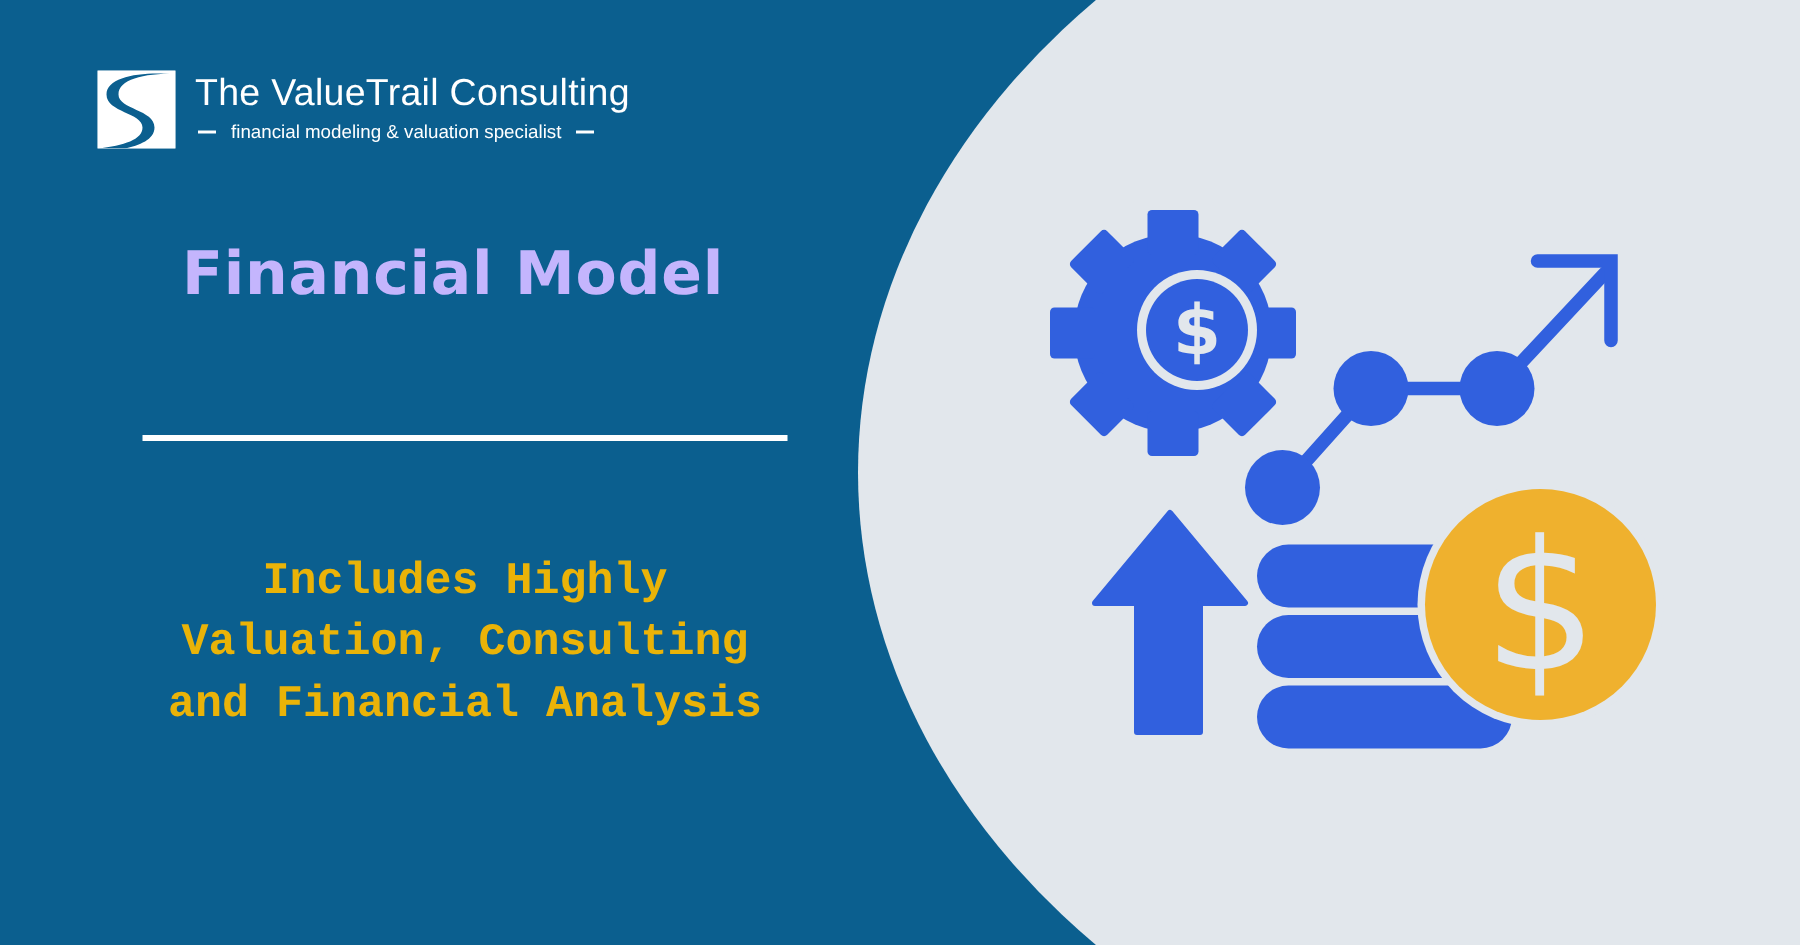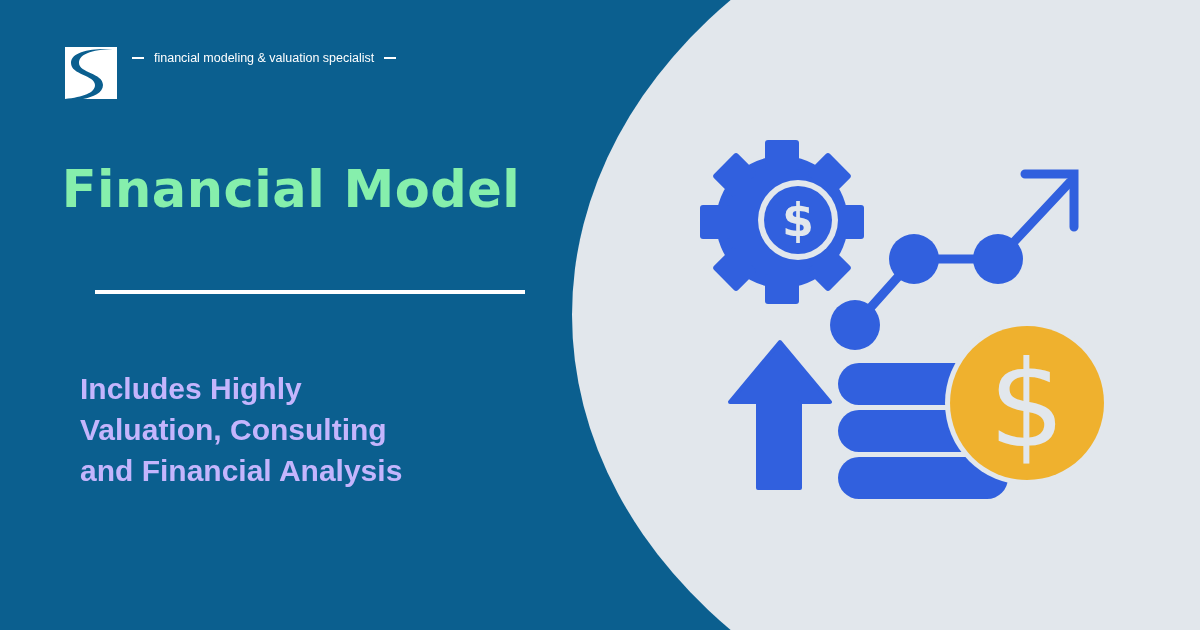--- a/index.html
+++ b/index.html
@@ -4,40 +4,41 @@
 <style>
   html, body { margin:0; padding:0; }
   body { width:1200px; height:630px; overflow:hidden; position:relative; background:#0b5f8f; font-family:"DejaVu Sans", sans-serif; }
   .panel-right { position:absolute; left:572px; top:-150px; width:1200px; height:930px; border-radius:50%; background:#e2e7ec; }
   .logo { position:absolute; left:65px; top:47px; display:flex; align-items:flex-start; }
   .logo-mark { width:52px; height:52px; background:#fff; position:relative; overflow:hidden; }
   .logo-text { margin-left:13px; color:#fff; }
   .logo-title { font-family:"Liberation Sans", sans-serif; font-size:25px; line-height:30px; letter-spacing:0.2px; }
   .logo-sub { font-family:Liberation Sans, sans-serif; font-size:12.5px; margin-top:4px; display:flex; align-items:center; gap:10px; padding-left:2px;}
   .dash { display:inline-block; width:12px; height:2px; background:#fff; }
-  .title { position:absolute; left:1px; width:600px; top:160px; text-align:center; color:#86efac; font-family:"DejaVu Sans", sans-serif; font-weight:bold; font-size:51px; letter-spacing:0.5px; padding-right:0px; box-sizing:border-box; }
+  .title { position:absolute; left:12px; width:600px; top:160px; text-align:center; color:#c4b5fd; font-family:"DejaVu Sans", sans-serif; font-weight:bold; font-size:40px; letter-spacing:0.5px; padding-right:0px; box-sizing:border-box; }
   .title span{display:block; width:600px; text-align:center; margin-left:-10px;}
   .divider { position:absolute; left:95px; top:290px; width:430px; height:4px; background:#fff; }
-  .desc { position:absolute; left:80px; width:460px; top:368px; color:#c4b5fd; font-family:Liberation Sans, sans-serif; font-weight:bold; font-size:30px; line-height:41px; }
+  .desc { position:absolute; left:80px; width:460px; top:368px; text-align:center; color:#eab308; font-family:Liberation Mono, monospace; font-weight:bold; font-size:30px; line-height:41px; }
   .desc div{ white-space:nowrap; }
   .illus { position:absolute; left:700px; top:130px; width:420px; height:380px; }
 </style>
 </head>
 <body>
 
 <div class="panel-right"></div>
 
 <div class="logo">
   <div class="logo-mark">
     <svg width="52" height="52" viewBox="0 0 52 52">
       <rect width="52" height="52" fill="#fff"></rect>
       <path d="M52 2 C30 2 14 6 14 16 C14 26 38 26 38 38 C38 46 28 50 18 52 L0 52 L0 52 C18 50 30 46 30 38 C30 28 6 28 6 16 C6 6 22 2 40 2 Z" fill="#0b5f8f"></path>
     </svg>
   </div>
   <div class="logo-text">
+    <div class="logo-title">The ValueTrail Consulting</div>
     <div class="logo-sub">
       <span class="dash"></span>
       <span>financial modeling &amp; valuation specialist</span>
       <span class="dash"></span>
     </div>
   </div>
 </div>
 
 <div class="title">
     <span>Financial Model</span>

